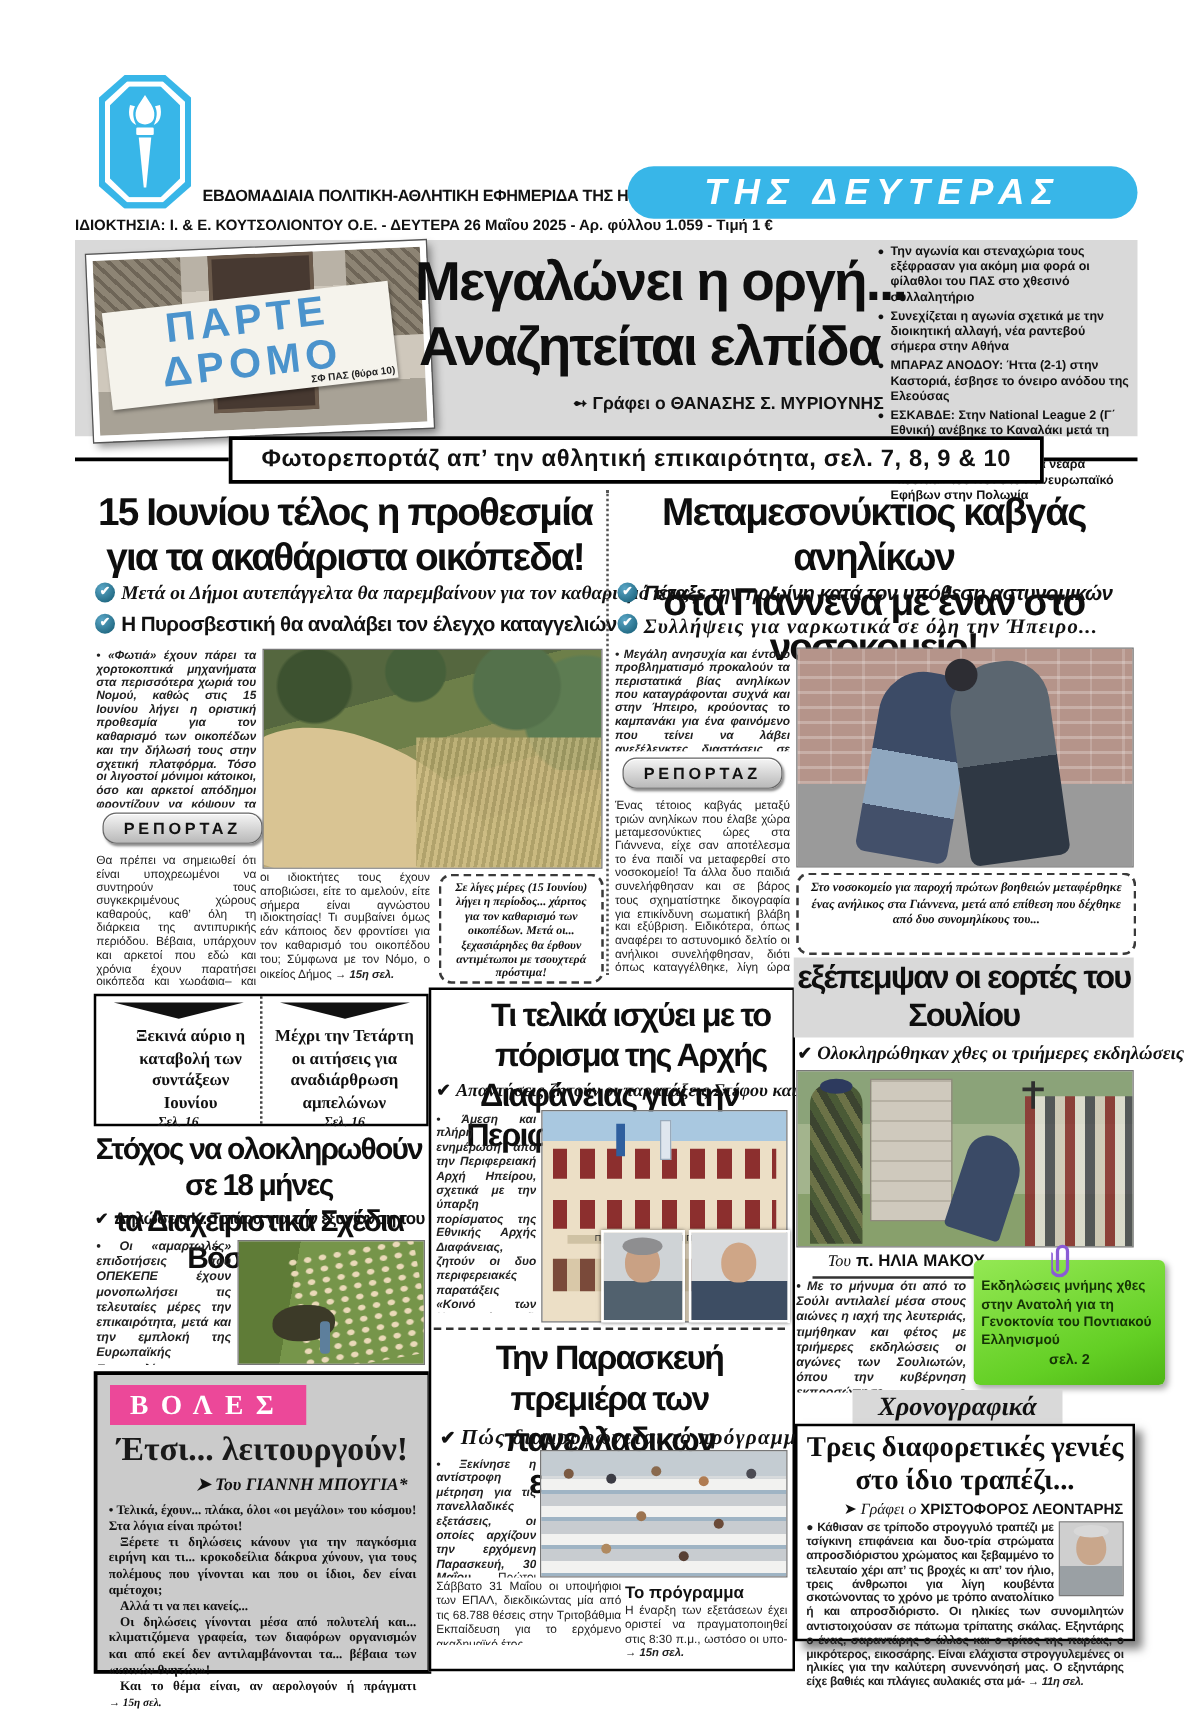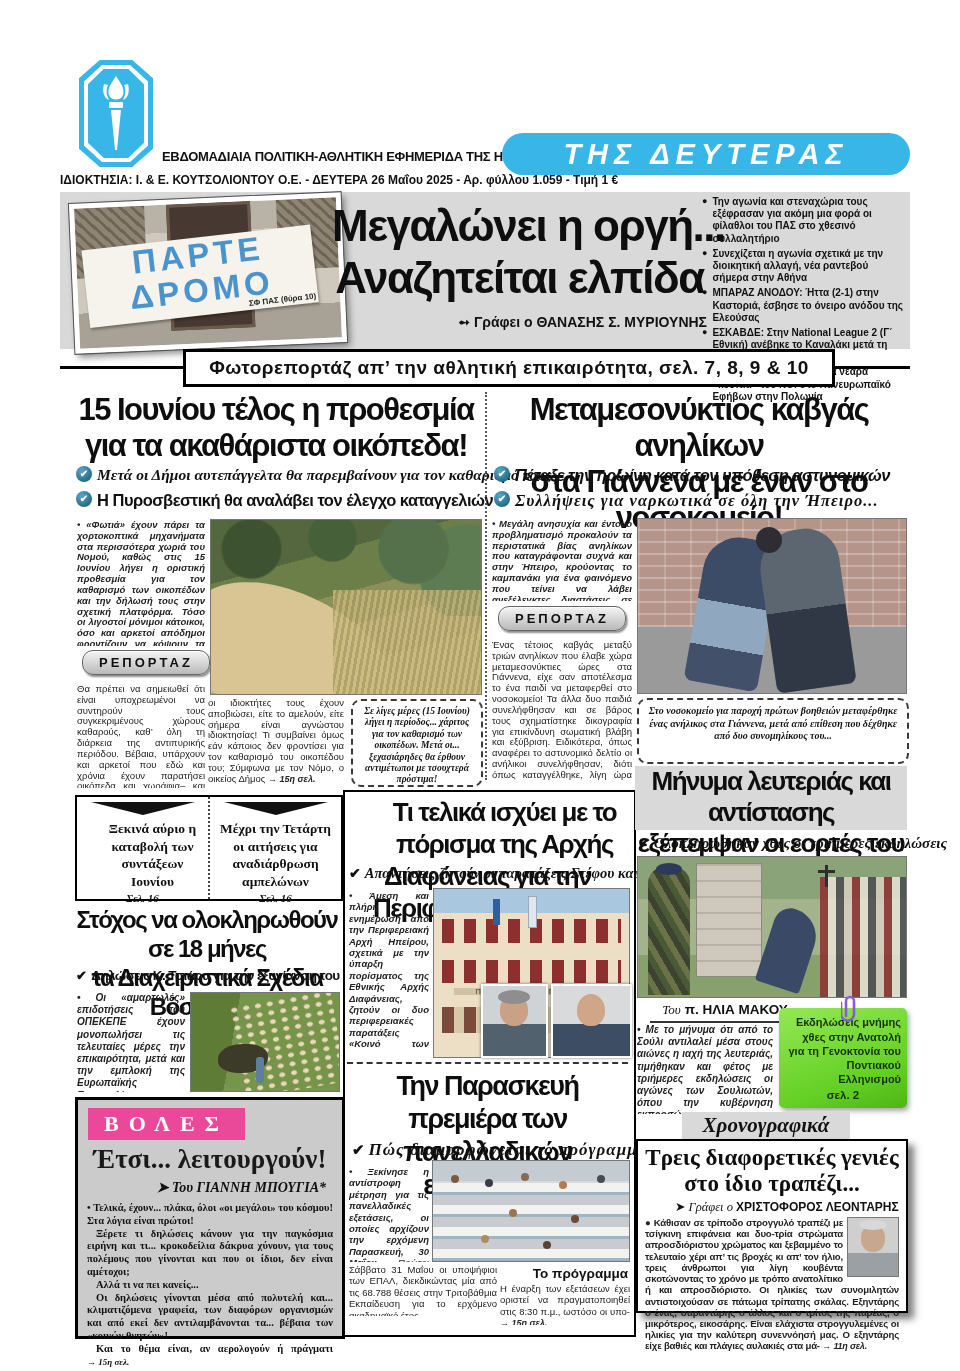--- a/index.html
+++ b/index.html
@@ -277,29 +277,28 @@
     <span class="intro">• Ξεκίνησε η αντίστροφη μέτρηση για τις πανελλαδικές εξετάσεις, οι οποίες αρχίζουν την ερχόμενη Παρασκευή, 30 Μαΐου.</span>
     <span>Πρώτοι στη «μάχη» ρίχνονται οι υποψήφιοι των ΓΕΛ και ακολουθούν την επόμενη μέρα, το</span>
   </div>
   <div class="abs btxt" style="left:349px;top:1264px;width:148px;height:52px;overflow:hidden;font-size:9.5px;line-height:1.2;">Σάββατο 31 Μαΐου οι υποψήφιοι των ΕΠΑΛ, διεκδικώντας μία από τις 68.788 θέσεις στην Τριτοβάθμια Εκπαίδευση για το ερχόμενο ακαδημαϊκό έτος.</div>
   <div class="abs photo" style="left:432px;top:1160px;width:196px;height:100px;background:linear-gradient(180deg,#c4ccd2 0 20%,#d7dadc 20% 100%);">
     <div class="abs" style="left:0;top:22%;width:100%;height:78%;
          background:repeating-linear-gradient(180deg,#f2f2f0 0 9px,#9fb4c4 9px 12px,#c8ccd0 12px 22px);"></div>
     <div class="abs" style="left:18px;top:14px;width:8px;height:8px;border-radius:50%;background:#7b5a42;
          box-shadow:34px 4px 0 #3c3c44,70px -2px 0 #8a6a4e,108px 6px 0 #b07c52,146px 0 0 #4a4a52,58px 34px 0 #9c7450,120px 40px 0 #6a4a38,30px 60px 0 #b08a60,92px 66px 0 #584034;"></div>
   </div>
-  <div class="abs" style="left:500px;top:1266px;width:128px;text-align:right;font-weight:bold;font-size:13.5px;">Το πρόγραμμα</div>
+  <div class="abs" style="left:500px;top:1266px;width:128px;text-align:left;font-weight:bold;font-size:13.5px;">Το πρόγραμμα</div>
   <div class="abs btxt" style="left:500px;top:1283px;width:130px;height:42px;overflow:hidden;font-size:9.5px;line-height:1.2;">
     <span>Η έναρξη των εξετάσεων έχει οριστεί να πραγματοποιηθεί στις 8:30 π.μ., ωστόσο οι υπο-</span>
     <span class="cont">→ <span>15η σελ.</span></span>
   </div>
 
   <div class="abs gray" style="left:635px;top:766px;width:272px;height:64px;">
     <div class="hl">
-      <div style="font-size:26px;line-height:31px;">Μήνυμα λευτεριάς και αντίστασης</div>
       <div style="font-size:26px;line-height:31px;">εξέπεμψαν οι εορτές του Σουλίου</div>
     </div>
   </div>
   <div class="abs serif" style="left:638px;top:834px;width:270px;white-space:nowrap;">
     <span style="font-weight:bold;font-size:14px;">✔</span>
     <span style="font-weight:bold;font-style:italic;font-size:15px;">Ολοκληρώθηκαν χθες οι τριήμερες εκδηλώσεις</span>
   </div>
   <div class="abs photo" style="left:637px;top:856px;width:268px;height:140px;background:linear-gradient(180deg,#8ba379 0 30%,#a3b48d 30% 70%,#88a06c 70% 100%);">
     <div class="abs" style="left:58px;top:6px;width:64px;height:112px;
          background:repeating-linear-gradient(0deg,#cfc9bd 0 14px,#b7b1a4 14px 16px);border:1px solid #8f897d;"></div>
@@ -313,23 +312,23 @@
     <div class="abs" style="right:71px;top:13px;width:17px;height:3px;background:#2e2e2e;"></div>
   </div>
   <div class="abs serif" style="left:650px;top:1000px;width:150px;text-align:center;border-bottom:2px solid #333;padding-bottom:3px;">
     <span style="font-style:italic;font-size:13px;">Του</span>
     <span style="font-weight:bold;font-size:13.5px;font-family:'Liberation Sans',sans-serif;">π. ΗΛΙΑ ΜΑΚΟΥ</span>
   </div>
   <div class="abs btxt intro" style="left:637px;top:1024px;width:136px;height:90px;overflow:hidden;font-size:10px;line-height:1.22;">
     <span>• Με το μήνυμα ότι από το Σούλι αντιλαλεί μέσα στους αιώνες η ιαχή της λευτεριάς, τιμήθηκαν και φέτος με τριήμερες εκδηλώσεις οι αγώνες των Σουλιωτών, όπου την κυβέρνηση εκπροσώπησε ο υφυπουργός Εθνικής Αμύνης Θανάσης Δαβάκης.</span>
     
   </div>
-  <div class="abs" style="left:779px;top:1008px;width:128px;height:100px;border-radius:5px;
+  <div class="abs" style="left:779px;top:1008px;width:153px;height:100px;border-radius:5px;
               background:linear-gradient(160deg,#94e854 0,#63cf24 70%,#4eb515 100%);
-              box-shadow:2px 3px 5px rgba(0,0,0,.35);display:flex;flex-direction:column;align-items:center;justify-content:center;text-align:right;">
+              box-shadow:2px 3px 5px rgba(0,0,0,.35);display:flex;flex-direction:column;align-items:center;justify-content:center;text-align:left;">
     <svg class="abs" style="left:62px;top:-14px;" width="18" height="30" viewBox="0 0 18 30">
       <path d="M5 22 V7 a4 4 0 0 1 8 0 v13 a6.5 6.5 0 0 1 -13 0 V9" fill="none" stroke="#8a5bd6" stroke-width="2.6" stroke-linecap="round"></path>
     </svg>
     <div style="font-weight:bold;font-size:11px;line-height:1.3;color:#143305;padding:0 6px;">Εκδηλώσεις μνήμης χθες στην Ανατολή για τη Γενοκτονία του Ποντιακού Ελληνισμού</div>
     <div style="font-weight:bold;font-size:11.5px;color:#143305;margin-top:2px;">σελ. 2</div>
   </div>
 
   <div class="abs gray" style="left:682px;top:1112px;width:168px;height:27px;display:flex;align-items:center;justify-content:center;">
     <span class="serif" style="font-weight:bold;font-style:italic;font-size:21px;">Χρονογραφικά</span>
   </div>

